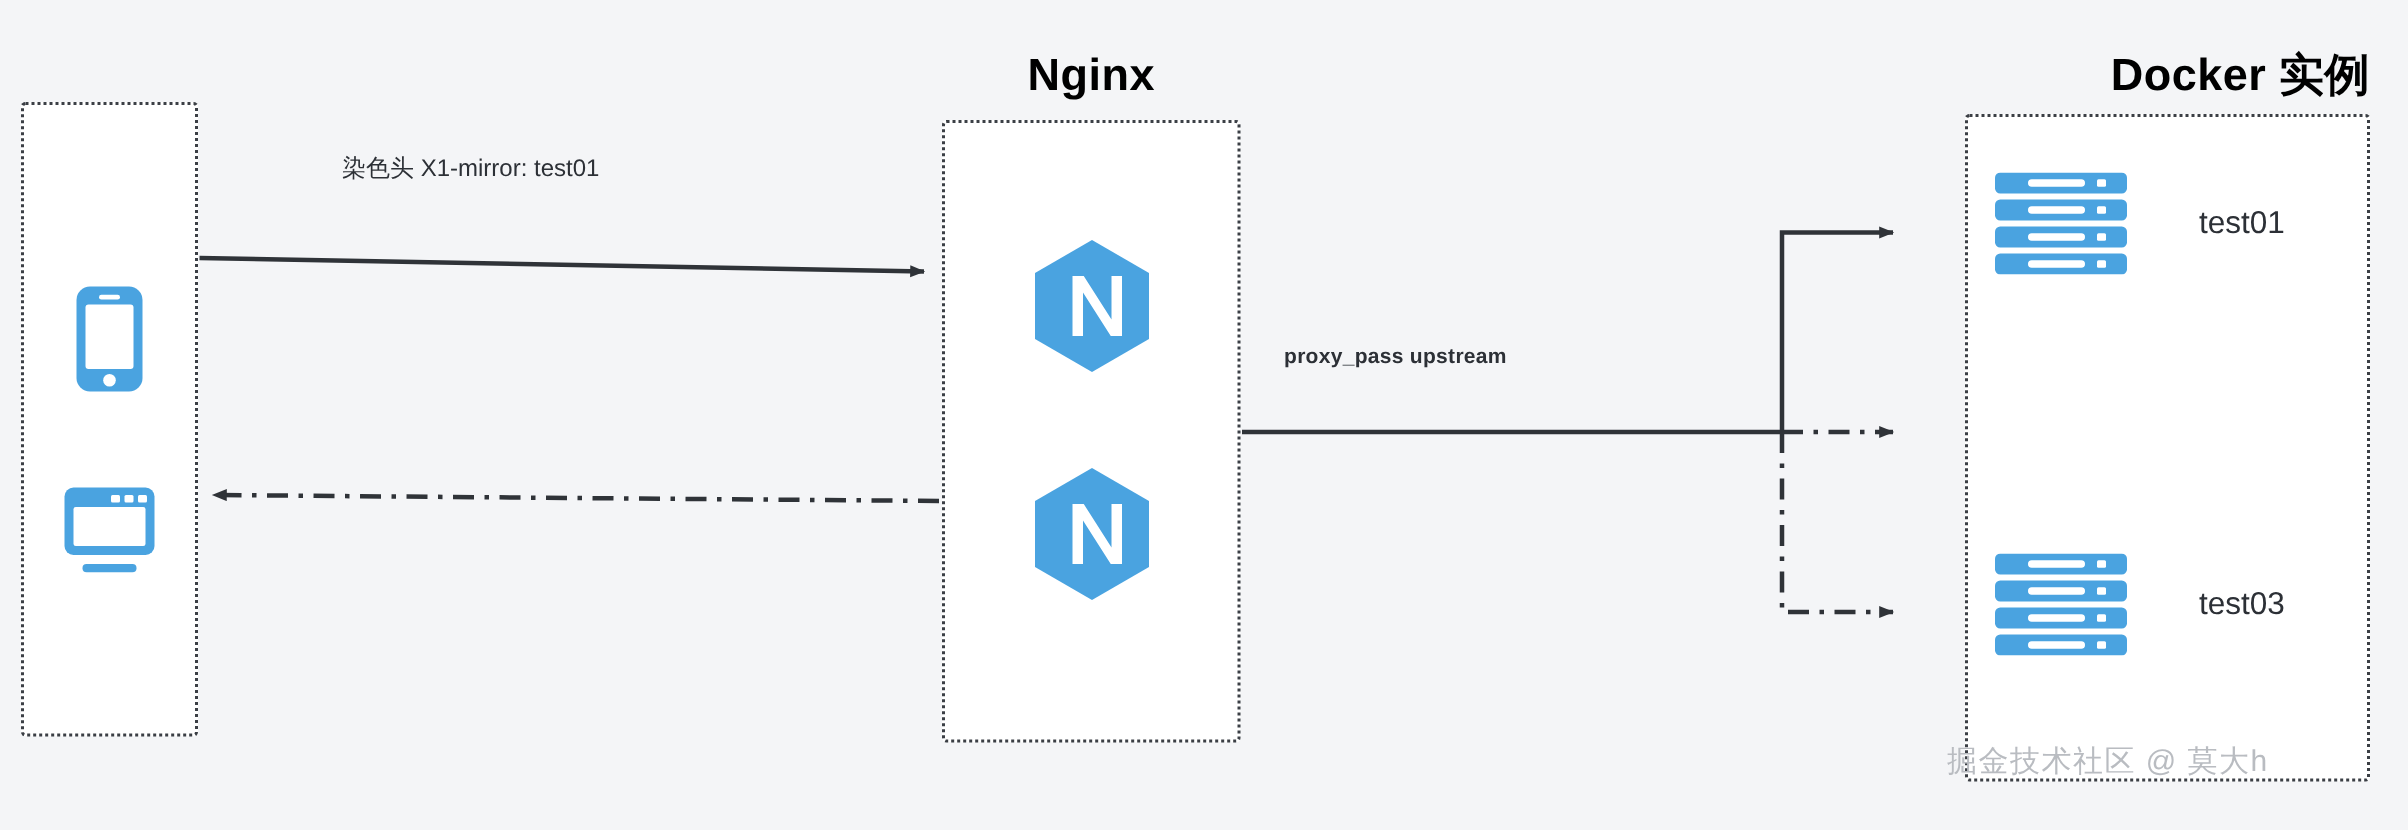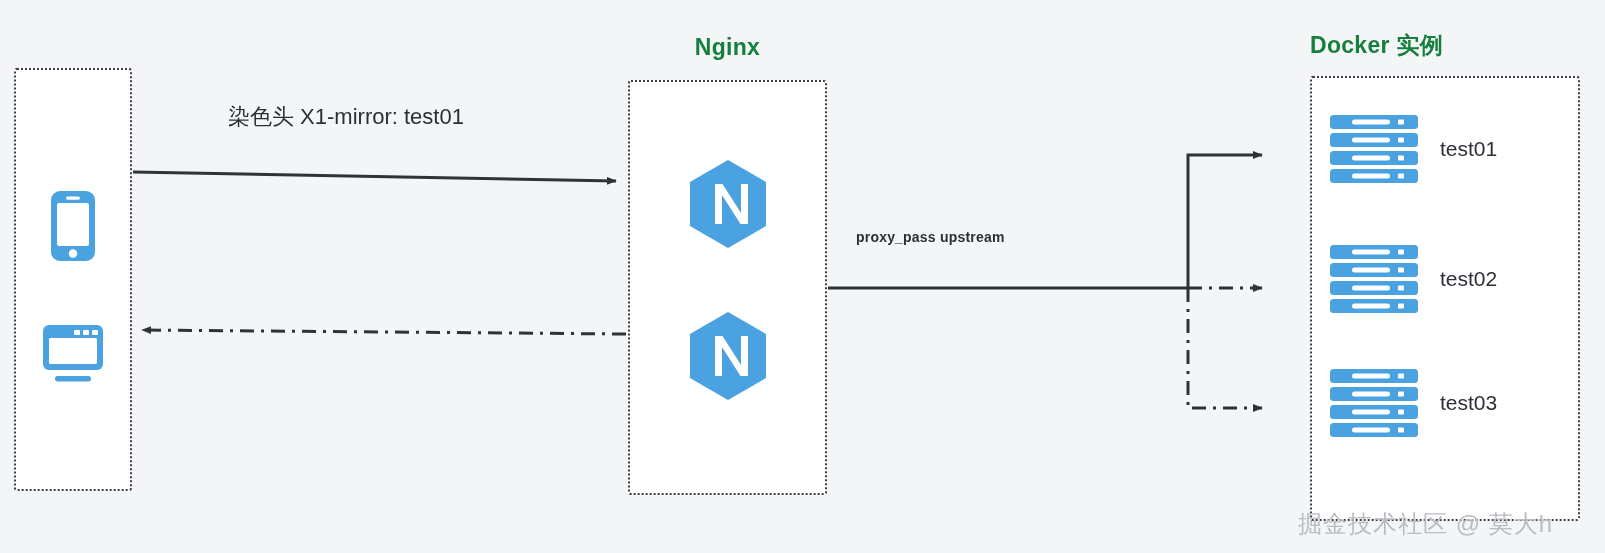--- a/index.html
+++ b/index.html
@@ -26,39 +26,39 @@
     border-radius: 3px;
     box-sizing: border-box;
   }
   #client-box   { left: 14px;   top: 68px;  width: 118px; height: 423px; }
   #nginx-box    { left: 628px;  top: 80px;  width: 199px; height: 415px; }
   #docker-box   { left: 1310px; top: 76px;  width: 270px; height: 445px; }
 
   
   .group-title {
     position: absolute;
-    font-size: 23px;
+    font-size: 30px;
     font-weight: bold;
-    color: #15803d;
+    color: #000000;
     letter-spacing: .3px;
     white-space: nowrap;
   }
   #nginx-title  { left: 628px;  top: 34px; width: 199px; text-align: center; }
-  #docker-title { left: 1310px; top: 30px; width: 270px; text-align: left; }
+  #docker-title { left: 1310px; top: 30px; width: 270px; text-align: right; }
 
   
   .free-label {
     position: absolute;
     color: #2c3036;
     white-space: nowrap;
   }
   #header-label {
     left: 228px;
     top: 102px;
-    font-size: 22px;
+    font-size: 16px;
   }
   #proxy-label {
     left: 856px;
     top: 229px;
     font-size: 14px;
     font-weight: bold;
     letter-spacing: .2px;
   }
 
   
@@ -79,39 +79,39 @@
   
   .nginx-logo { position: absolute; width: 82px; height: 92px; }
   #nginx-logo-1 { left: 687px; top: 158px; }
   #nginx-logo-2 { left: 687px; top: 310px; }
 
   
   .instance-row {
     position: absolute;
     display: flex;
     align-items: center;
-    gap: 22px;
+    gap: 48px;
   }
   #instance-0 { left: 1330px; top: 115px; }
   #instance-1 { left: 1330px; top: 245px; }
   #instance-2 { left: 1330px; top: 369px; }
 
   .server-icon { width: 88px; height: 68px; flex: 0 0 auto; }
   .instance-label {
     font-size: 21px;
     color: #2c3036;
     white-space: nowrap;
   }
 
   
   #watermark {
     position: absolute;
     left: 1298px;
-    top: 508px;
-    font-size: 24px;
+    top: 494px;
+    font-size: 20px;
     color: #b9bcc1;
     white-space: nowrap;
     letter-spacing: 1px;
   }
 </style>
 </head>
 <body>
 
 <div id="canvas">
 
@@ -184,37 +184,20 @@
       <rect x="22" y="40.5" width="38" height="5" rx="2.5" ry="2.5" fill="#ffffff"></rect>
       <rect x="22" y="58.5" width="38" height="5" rx="2.5" ry="2.5" fill="#ffffff"></rect>
       <rect x="68" y="4.5" width="6" height="5" rx="1" ry="1" fill="#ffffff"></rect>
       <rect x="68" y="22.5" width="6" height="5" rx="1" ry="1" fill="#ffffff"></rect>
       <rect x="68" y="40.5" width="6" height="5" rx="1" ry="1" fill="#ffffff"></rect>
       <rect x="68" y="58.5" width="6" height="5" rx="1" ry="1" fill="#ffffff"></rect>
     </svg>
     <span class="instance-label">test01</span>
   </div>
 
-  <div class="instance-row" id="instance-1">
-    <svg class="server-icon" viewBox="0 0 88 68">
-      <rect x="0" y="0" width="88" height="14" rx="3.5" ry="3.5" fill="#4aa3e0"></rect>
-      <rect x="0" y="18" width="88" height="14" rx="3.5" ry="3.5" fill="#4aa3e0"></rect>
-      <rect x="0" y="36" width="88" height="14" rx="3.5" ry="3.5" fill="#4aa3e0"></rect>
-      <rect x="0" y="54" width="88" height="14" rx="3.5" ry="3.5" fill="#4aa3e0"></rect>
-      <rect x="22" y="4.5" width="38" height="5" rx="2.5" ry="2.5" fill="#ffffff"></rect>
-      <rect x="22" y="22.5" width="38" height="5" rx="2.5" ry="2.5" fill="#ffffff"></rect>
-      <rect x="22" y="40.5" width="38" height="5" rx="2.5" ry="2.5" fill="#ffffff"></rect>
-      <rect x="22" y="58.5" width="38" height="5" rx="2.5" ry="2.5" fill="#ffffff"></rect>
-      <rect x="68" y="4.5" width="6" height="5" rx="1" ry="1" fill="#ffffff"></rect>
-      <rect x="68" y="22.5" width="6" height="5" rx="1" ry="1" fill="#ffffff"></rect>
-      <rect x="68" y="40.5" width="6" height="5" rx="1" ry="1" fill="#ffffff"></rect>
-      <rect x="68" y="58.5" width="6" height="5" rx="1" ry="1" fill="#ffffff"></rect>
-    </svg>
-    <span class="instance-label">test02</span>
-  </div>
 
   <div class="instance-row" id="instance-2">
     <svg class="server-icon" viewBox="0 0 88 68">
       <rect x="0" y="0" width="88" height="14" rx="3.5" ry="3.5" fill="#4aa3e0"></rect>
       <rect x="0" y="18" width="88" height="14" rx="3.5" ry="3.5" fill="#4aa3e0"></rect>
       <rect x="0" y="36" width="88" height="14" rx="3.5" ry="3.5" fill="#4aa3e0"></rect>
       <rect x="0" y="54" width="88" height="14" rx="3.5" ry="3.5" fill="#4aa3e0"></rect>
       <rect x="22" y="4.5" width="38" height="5" rx="2.5" ry="2.5" fill="#ffffff"></rect>
       <rect x="22" y="22.5" width="38" height="5" rx="2.5" ry="2.5" fill="#ffffff"></rect>
       <rect x="22" y="40.5" width="38" height="5" rx="2.5" ry="2.5" fill="#ffffff"></rect>

